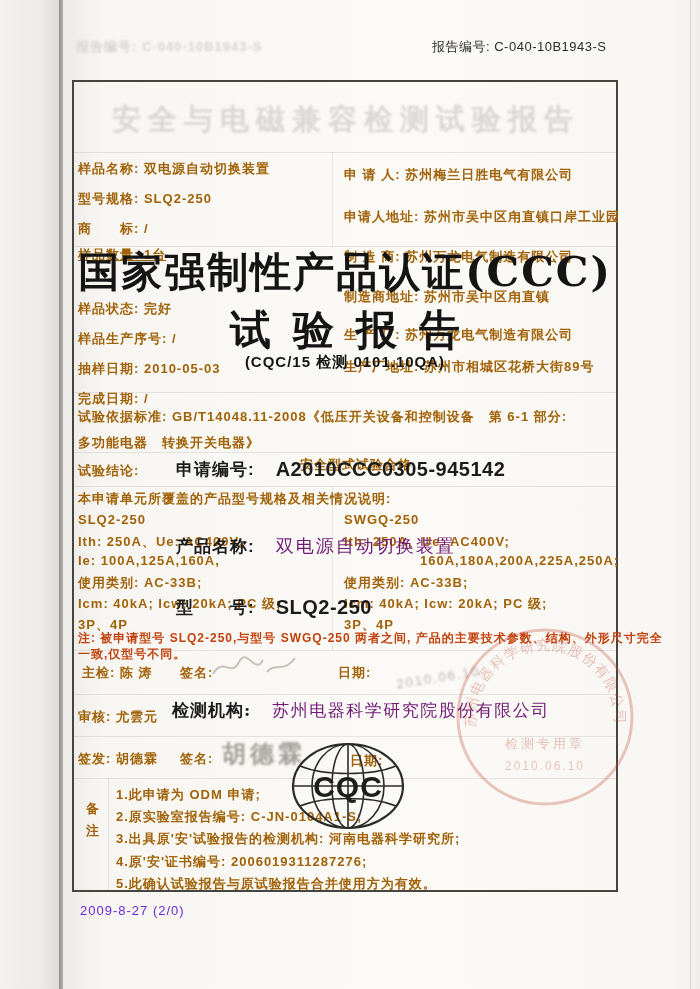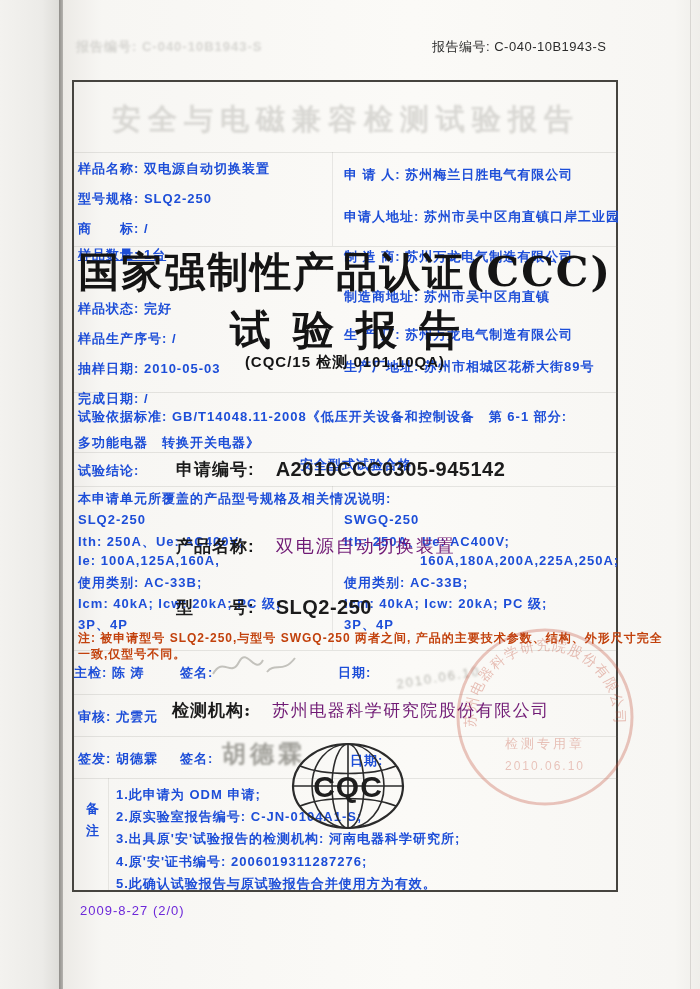--- a/index.html
+++ b/index.html
@@ -16,21 +16,21 @@
 
   .report-no{position:absolute;left:432px;top:38px;font-size:13px;color:#2b2b2b;
     letter-spacing:.5px;font-weight:500;white-space:nowrap;}
   .footer-date{position:absolute;left:80px;top:903px;font-size:13px;color:#6d28d9;
     letter-spacing:1px;white-space:nowrap;}
 
   .main-box{position:absolute;left:72px;top:80px;width:546px;height:812px;
     border:2px solid #46443f;box-sizing:border-box;}
 
   
-  .ghost{position:absolute;font-weight:700;color:#1d4ed8;font-size:13px;
+  .ghost{position:absolute;font-weight:700;color:#a16207;font-size:13px;
     white-space:nowrap;filter:blur(.55px);letter-spacing:1px;z-index:2;}
   .ghost.big{color:#d8d7d3;filter:blur(.9px);letter-spacing:7px;font-weight:700;
     font-family:"DejaVu Serif","Liberation Serif",serif;}
   .ghost.dk{color:#c2410c;}
   .ghost.hw{color:#b5b4ae;font-weight:400;letter-spacing:2px;filter:blur(.8px);}
   .ghost.hw2{color:#9f9e98;filter:blur(1.2px);font-weight:900;letter-spacing:4px;}
   .ghost.mi{color:#d6d5d1;filter:blur(.9px);}
   .rule-h{position:absolute;height:1px;background:rgba(110,108,98,.15);z-index:1;}
   .rule-v{position:absolute;width:1px;background:rgba(110,108,98,.13);z-index:1;}
 
@@ -92,21 +92,21 @@
       <span class="ghost" style="left: 78px; top: 553px;">Ie: 100A,125A,160A,</span>
       <span class="ghost" style="left: 420px; top: 553px;">160A,180A,200A,225A,250A;</span>
       <span class="ghost" style="left: 78px; top: 574px;">使用类别: AC-33B;</span>
       <span class="ghost" style="left: 344px; top: 574px;">使用类别: AC-33B;</span>
       <span class="ghost" style="left: 78px; top: 595px;">Icm: 40kA; Icw: 20kA; PC 级;</span>
       <span class="ghost" style="left: 344px; top: 595px;">Icm: 40kA; Icw: 20kA; PC 级;</span>
       <span class="ghost" style="left: 78px; top: 616px;">3P、4P</span>
       <span class="ghost" style="left: 344px; top: 616px;">3P、4P</span>
       <span class="ghost dk" style="left: 78px; top: 630px; font-size: 12px;">注: 被申请型号 SLQ2-250,与型号 SWGQ-250 两者之间, 产品的主要技术参数、结构、外形尺寸完全</span>
       <span class="ghost dk" style="left: 78px; top: 646px; font-size: 12px;">一致,仅型号不同。</span>
-      <span class="ghost" style="left: 74px; top: 664px;">主检: 陈  涛</span>
+      <span class="ghost" style="left: 82px; top: 664px;">主检: 陈  涛</span>
       <span class="ghost" style="left: 180px; top: 664px;">签名:</span>
       <span class="ghost" style="left: 338px; top: 664px;">日期:</span>
       <span class="ghost hw" style="left: 396px; top: 670px; transform: rotate(-9deg);">2010.06.10</span>
       <span class="ghost" style="left: 78px; top: 708px;">审核: 尤雲元</span>
       <span class="ghost" style="left: 78px; top: 750px;">签发: 胡德霖</span>
       <span class="ghost" style="left: 180px; top: 750px;">签名:</span>
       <span class="ghost hw2" style="left: 222px; top: 738px; font-size: 24px;">胡德霖</span>
       <span class="ghost" style="left: 350px; top: 752px;">日期:</span>
       <span class="ghost" style="left: 86px; top: 800px;">备</span>
       <span class="ghost" style="left: 86px; top: 822px;">注</span>

